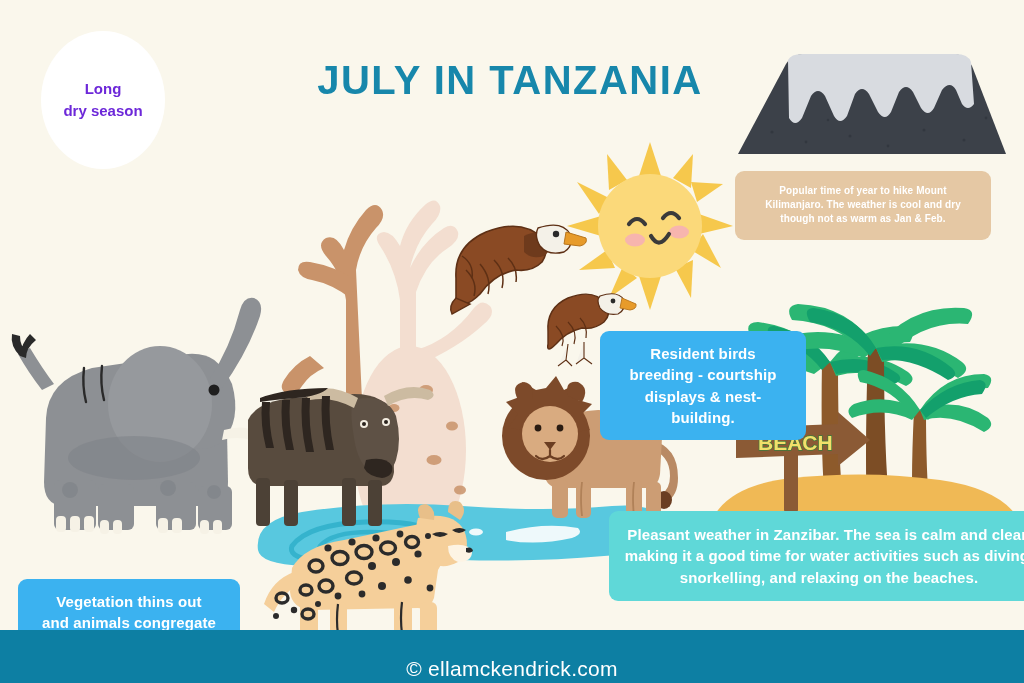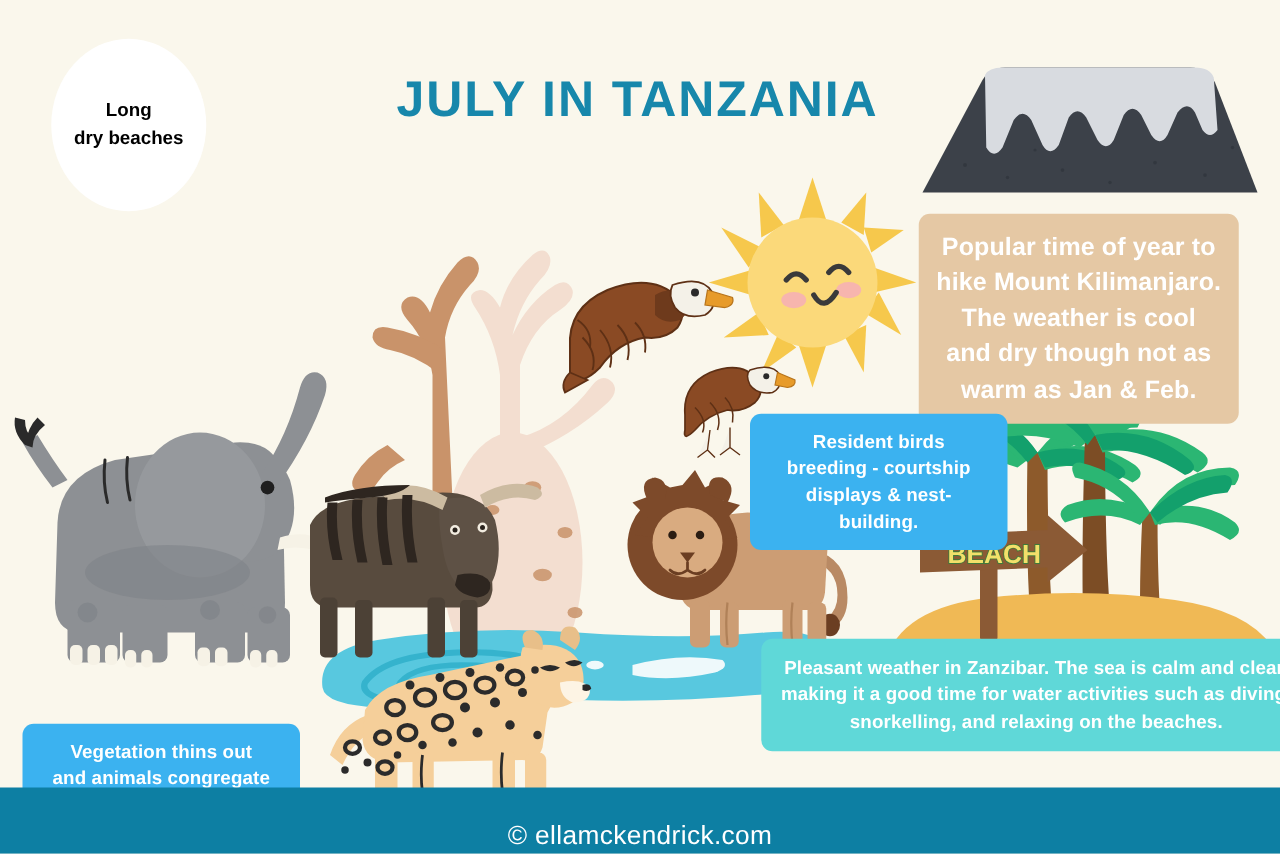--- a/index.html
+++ b/index.html
@@ -29,40 +29,40 @@
     padding-left:40px;
   }
 
   
   #season-badge{
     position:absolute;left:41px;top:31px;
     width:124px;height:138px;border-radius:50%;
     background:#ffffff;
     display:flex;align-items:center;justify-content:center;
     text-align:center;
-    color:#000000;font-weight:700;font-size:15px;line-height:1.45;
+    color:#6d28d9;font-weight:700;font-size:15px;line-height:1.45;
   }
 
   
   .callout{
     position:absolute;
     border-radius:9px;
     color:#ffffff;
     text-align:center;
     font-weight:700;
     line-height:1.42;
     box-sizing:border-box;
     letter-spacing:.1px;
   }
   .c-blue{background:#3bb2f0;}
   .c-tan{background:#e5c8a4;}
   .c-teal{background:#5fd8d8;}
 
   #callout-weather{left:39px;top:196px;width:260px;padding:13px 14px;font-size:15px;}
-  #callout-kilimanjaro{left:735px;top:171px;width:256px;padding:13px 14px;font-size:20px;}
+  #callout-kilimanjaro{left:735px;top:171px;width:256px;padding:13px 14px;font-size:10px;}
   #callout-wildebeest{left:316px;top:309px;width:210px;padding:11px 10px;font-size:15px;}
   #callout-birds{left:600px;top:331px;width:206px;padding:12px 20px;font-size:15px;}
   #callout-vegetation{left:18px;top:538px;width:222px;padding:12px 24px;font-size:15px;margin-top:41px;}
   #callout-zanzibar{left:609px;top:511px;width:440px;padding:13px 14px;font-size:15px;}
 
   
   #footer-bar{
     position:absolute;left:0;bottom:0;width:1024px;height:53px;
     background:#0d7fa3;
     display:flex;align-items:center;justify-content:center;
@@ -423,21 +423,21 @@
         <path d="M44 60 L44 76 L36 82 M44 76 L52 82"></path>
       </g>
     </svg>
   </div>
 
   <div id="page-title">JULY IN TANZANIA</div>
 
   <div id="season-badge">
     <div>
       <div>Long</div>
-      <div>dry beaches</div>
+      <div>dry season</div>
     </div>
   </div>
 
 
   <div id="callout-kilimanjaro" class="callout c-tan">Popular time of year to hike Mount Kilimanjaro. The weather is cool and dry though not as warm as Jan &amp; Feb.</div>
 
 
   <div id="callout-birds" class="callout c-blue">Resident birds breeding - courtship displays &amp; nest-building.</div>
 
   <div id="callout-vegetation" class="callout c-blue">Vegetation thins out and animals congregate around water holes</div>

